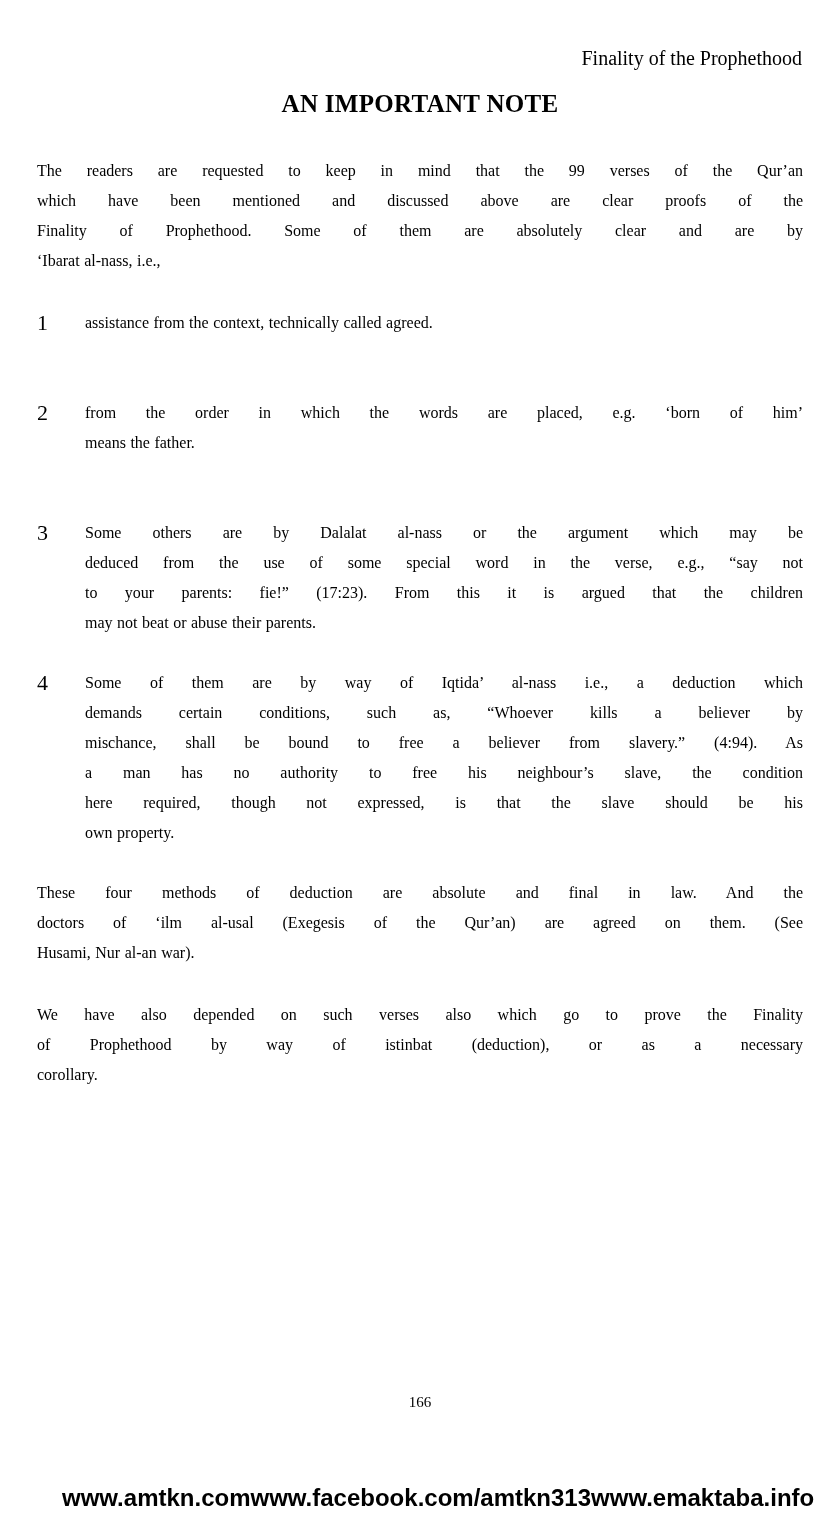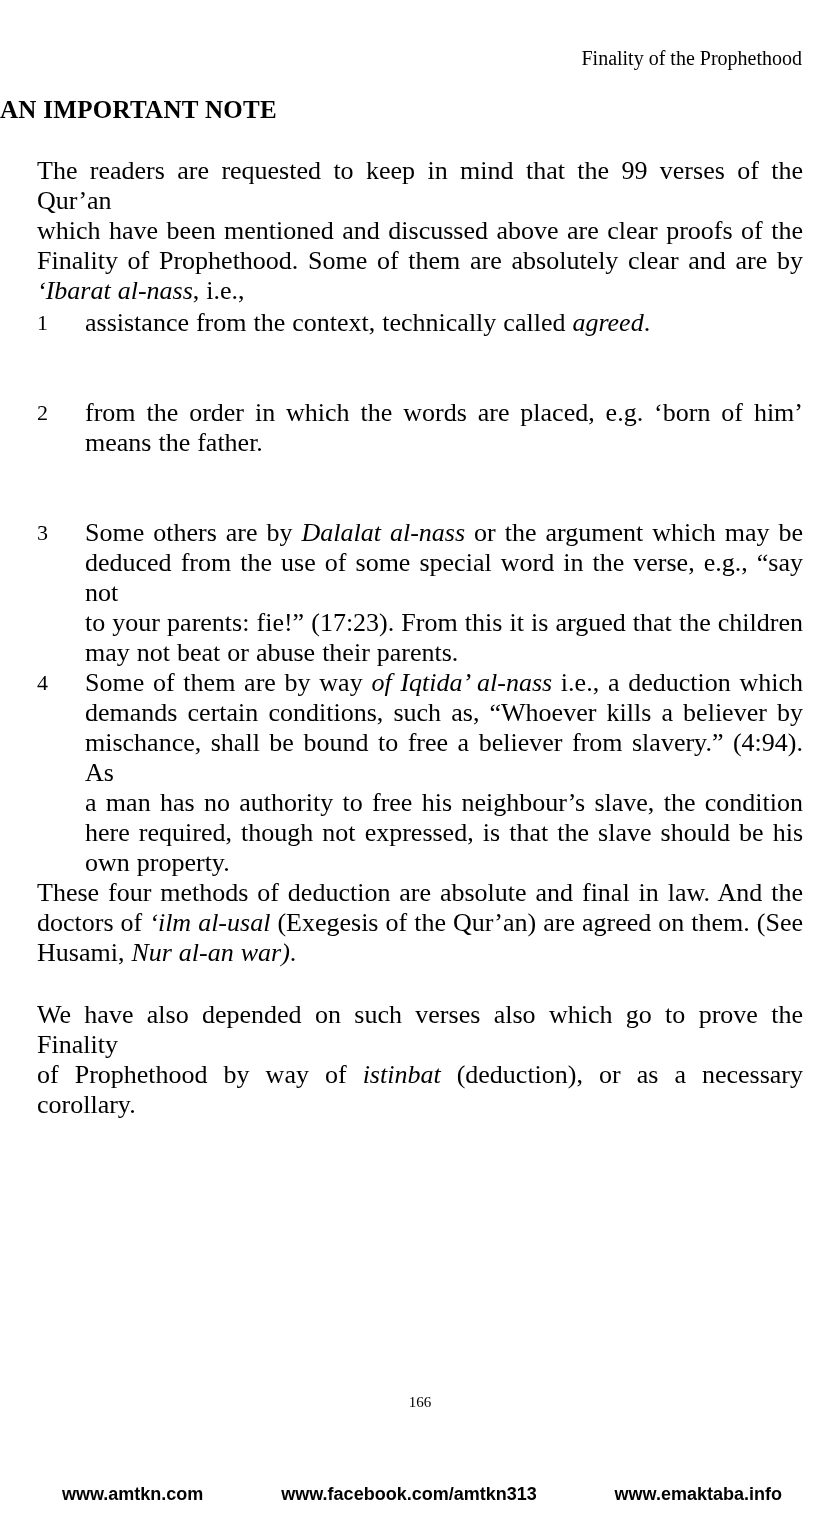--- a/index.html
+++ b/index.html
@@ -14,25 +14,25 @@
   }
   .running-header {
     position: absolute;
     top: 46px;
     right: 38px;
     font-size: 20px;
     line-height: 24px;
   }
   .title {
     position: absolute;
-    top: 96px;
+    top: 90px;
     left: 0;
     right: 0;
     margin: 0;
-    text-align: left;
+    text-align: center;
     font-size: 25px;
     font-weight: bold;
     letter-spacing: 0.3px;
   }
   #doc-body {
     position: absolute;
     top: 0;
     left: 37px;
     right: 37px;
     bottom: 0;
@@ -44,50 +44,50 @@
   }
   .list-block { display: flex; }
   .num {
     flex: 0 0 48px;
     width: 48px;
     font-size: 22px;
     line-height: 30px;
   }
   .list-text { flex: 1 1 auto; min-width: 0; }
   .line {
-    font-size: 26px;
+    font-size: 16px;
     line-height: 30px;
     text-align: justify;
     text-align-last: justify;
     word-spacing: 0.5px;
   }
   .line.last {
     text-align: left;
     text-align-last: left;
   }
-  .it { font-style: italic; }
+  .it { }
   .page-number {
     position: absolute;
     top: 1394px;
     left: 0;
     right: 0;
     text-align: center;
     font-size: 15px;
   }
   .footer {
     position: absolute;
     top: 1484px;
     left: 62px;
     right: 58px;
     display: flex;
     justify-content: space-between;
     align-items: baseline;
     font-family: "Liberation Sans", "DejaVu Sans", sans-serif;
     font-weight: bold;
-    font-size: 18px;
+    font-size: 24px;
   }
 </style>
 </head>
 <body>
 
 <div class="page">
 
   <div class="running-header">Finality of the Prophethood</div>
 
   <h1 class="title">AN IMPORTANT NOTE</h1>

